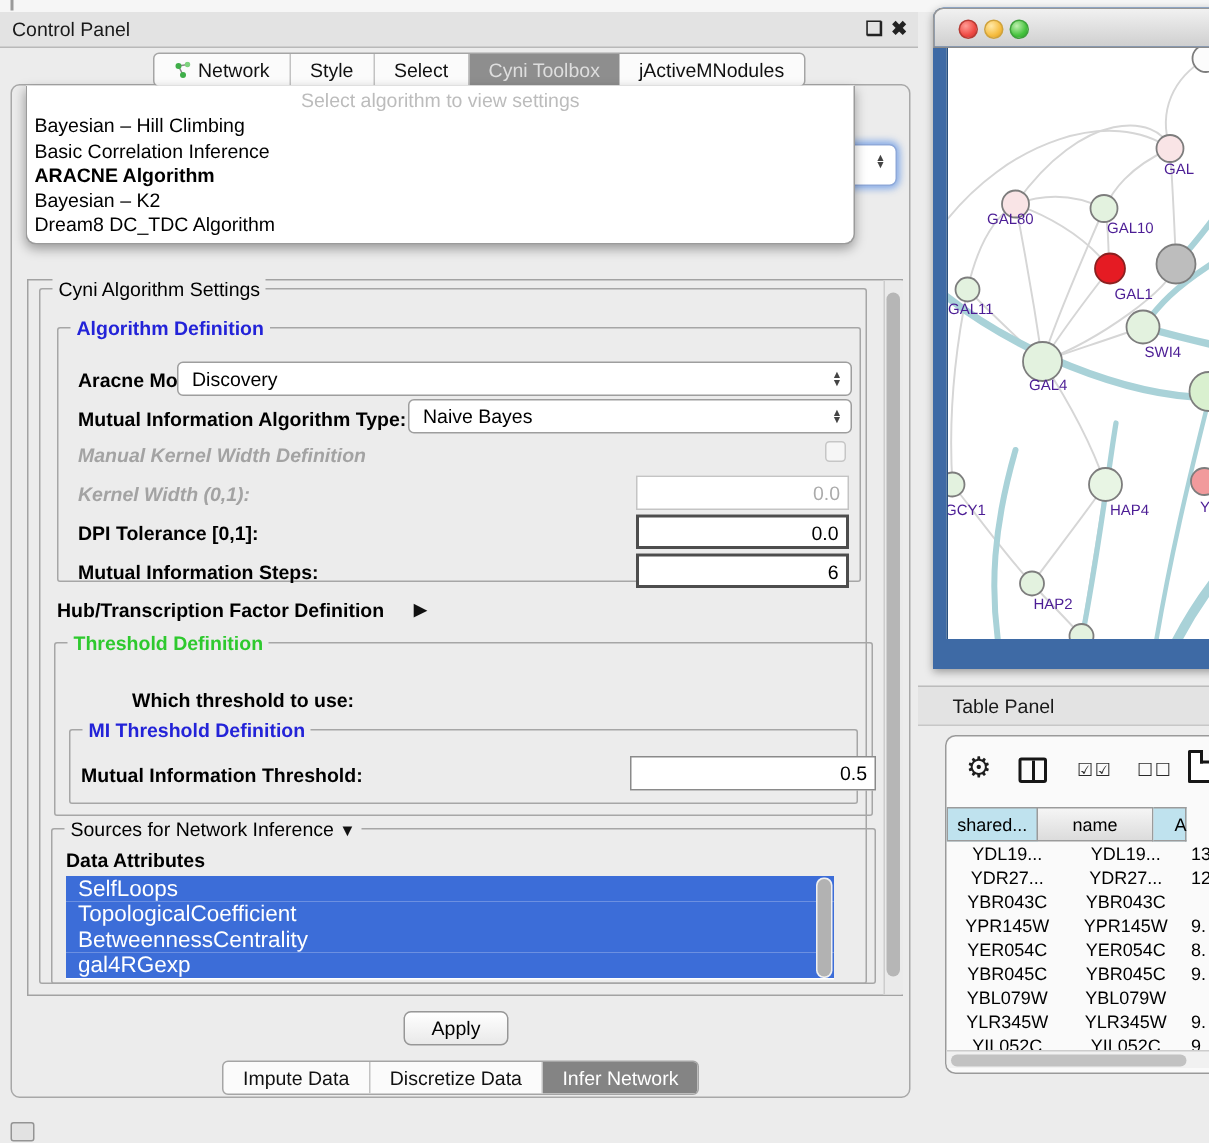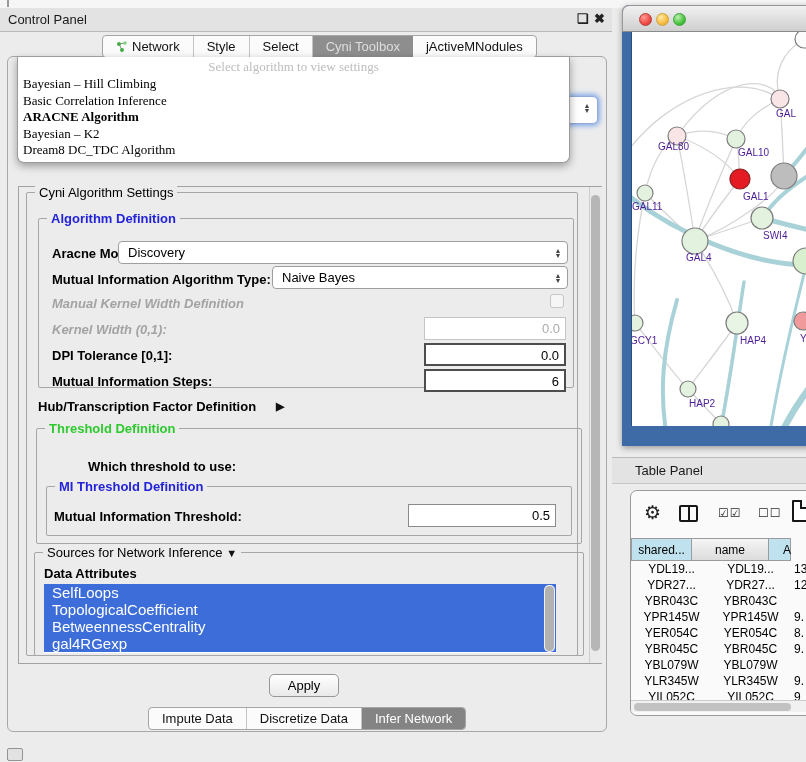--- a/index.html
+++ b/index.html
@@ -25,21 +25,21 @@
               color:#111; border-right:1px solid #c3c3c3; white-space:nowrap; cursor:default; }
   .seg .tab:last-child { border-right:none; }
   .seg .tab.sel-dim  { background:#8e8e8e; color:#dedede; border-right:none; }
   .seg .tab.sel-dark { background:#848484; color:#fff; border-right:none; }
   .topTabs { left:102px; top:35px; }
   .bottomTabs { left:148px; top:707px; }
 
   
   .popup { left:17px; top:57px; width:553px; background:#fff; border:1px solid #9b9b9b;
            border-top:none; border-radius:0 0 7px 7px; box-shadow:0 3px 8px rgba(0,0,0,.35);
-           z-index:20; padding-bottom:3px;font-family:Liberation Serif, serif; }
+           z-index:20; padding-bottom:3px; }
   .popup .ph { text-align:center; color:#bcbcbc; font-size:13px; line-height:19px; }
   .popup .item { font-size:13px; line-height:16.5px; padding-left:5px; color:#000; }
   .popup .item.bold { font-weight:bold; }
 
   
   .combo-frag { left:535px; top:96px; width:63px; height:28px; background:#fff;
                 border:1px solid #8fa9d9; border-radius:5px; z-index:5;
                 box-shadow:0 0 5px 2px rgba(100,150,230,.75); }
 
   
@@ -241,21 +241,21 @@
   <div class="fs" style="left:36px; top:428px; width:546px; height:116px;">
     <span class="fs-legend b green">Threshold Definition</span>
   </div>
 
   <span class="lbl" style="left:88px; top:459px;">Which threshold to use:</span>
 
   <div class="fs" style="left:46px; top:486px; width:526px; height:50px;">
     <span class="fs-legend b blue">MI Threshold Definition</span>
   </div>
   <span class="lbl" style="left:54px; top:509px;">Mutual Information Threshold:</span>
-  <div class="inp thin" style="left:408px; top:504px; width:148px;">0.5</div>
+  <div class="inp thin" style="left:420px; top:504px; width:164px;">0.5</div>
 
   <div class="fs" style="left:34px; top:552px; width:550px; height:104px;">
     <span class="fs-legend">
       <span>Sources for Network Inference</span>
       <span class="twisty">▼</span>
     </span>
   </div>
   <span class="lbl" style="left:44px; top:566px;">Data Attributes</span>
 
   <div class="listbox">

